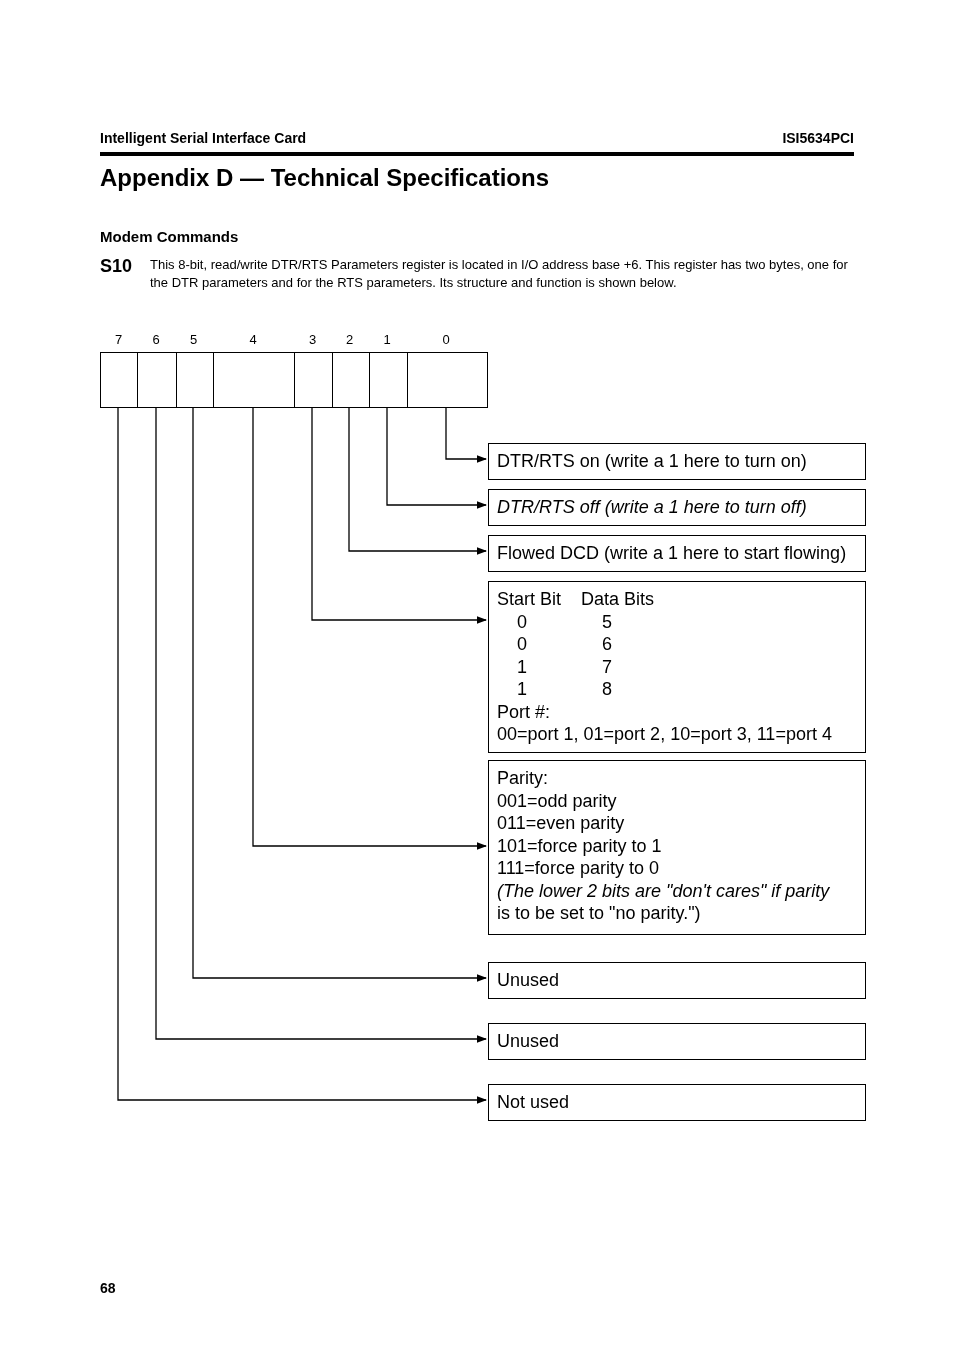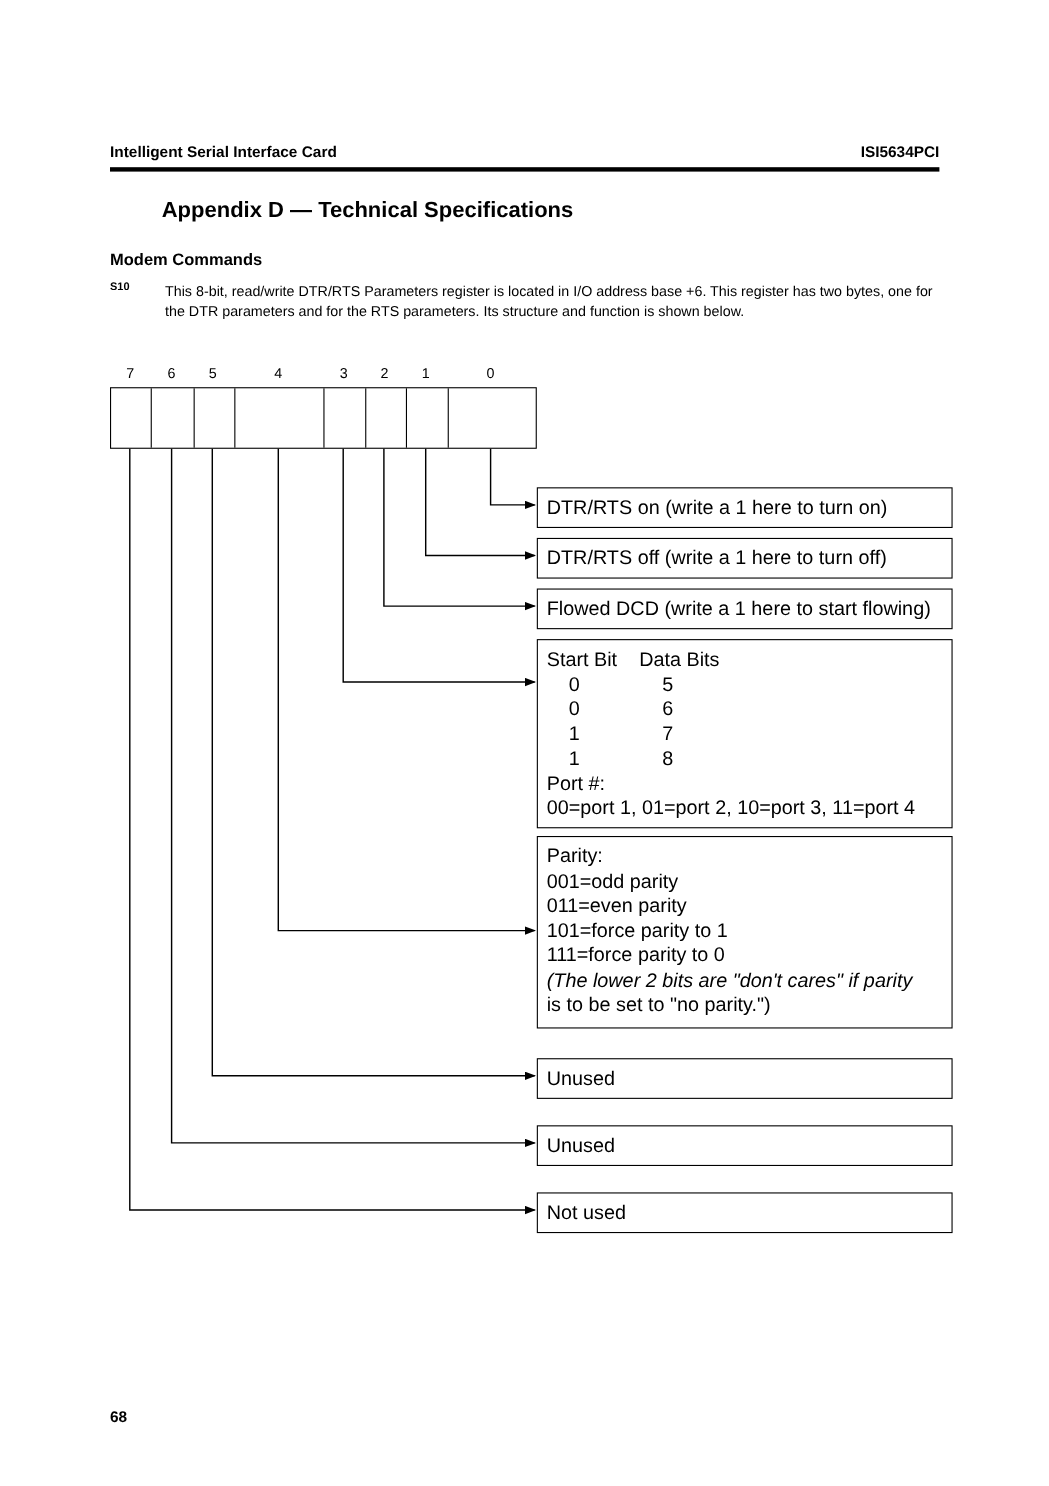--- a/index.html
+++ b/index.html
@@ -15,25 +15,25 @@
   .bold{font-weight:bold;}
 </style>
 </head>
 <body>
 <div class="canvas">
 
 <div class="abs bold" style="left:100px;top:130px;font-size:14px;">Intelligent Serial Interface Card</div>
 <div class="abs bold" style="right:100px;top:130px;font-size:14px;text-align:right;">ISI5634PCI</div>
 <div class="abs hrule" style="left:100px;top:152px;width:754px;"></div>
 
-<div class="abs bold" style="left:100px;top:180px;font-size:20px;margin-left:47px;">Appendix D — Technical Specifications</div>
+<div class="abs bold" style="left:100px;top:164px;font-size:24px;">Appendix D — Technical Specifications</div>
 
 <div class="abs bold" style="left:100px;top:228px;font-size:15px;">Modem Commands</div>
 
-<div class="abs bold" style="left:100px;top:256px;width:40px;font-size:10px;">S10</div>
+<div class="abs bold" style="left:100px;top:256px;width:40px;font-size:18px;">S10</div>
 <div class="abs" style="left:150px;top:256px;width:700px;font-size:13px;line-height:1.35;">This 8-bit, read/write DTR/RTS Parameters register is located in I/O address base +6. This register has two bytes, one for the DTR parameters and for the RTS parameters. Its structure and function is shown below.</div>
 
 <div class="abs" style="left:100px;top:332px;width:430px;">
   <div style="display:flex;">
     <div class="bitnum" style="width:37px;text-align:center;">7</div>
     <div class="bitnum" style="width:38px;text-align:center;">6</div>
     <div class="bitnum" style="width:37px;text-align:center;">5</div>
     <div class="bitnum" style="width:82px;text-align:center;">4</div>
     <div class="bitnum" style="width:37px;text-align:center;">3</div>
     <div class="bitnum" style="width:37px;text-align:center;">2</div>
@@ -78,21 +78,21 @@
 
     <path d="M446 408 L446 459 L486 459" marker-end="url(#arrow)"></path>
   </g>
 </svg>
 
 <div id="boxes-container">
       <div class="abs descbox" style="left: 488px; top: 443px; width: 360px; min-height: 20px;">
         <div style="white-space: pre;">DTR/RTS on (write a 1 here to turn on)</div>
       </div>
       <div class="abs descbox" style="left: 488px; top: 489px; width: 360px; min-height: 20px;">
-        <div style="white-space: pre;">DTR/RTS off (write a 1 here to turn off)</div>
+        <div style="white-space: pre; font-style: italic;">DTR/RTS off (write a 1 here to turn off)</div>
       </div>
       <div class="abs descbox" style="left: 488px; top: 535px; width: 360px; min-height: 20px;">
         <div style="white-space: pre;">Flowed DCD (write a 1 here to start flowing)</div>
       </div>
       <div class="abs descbox" style="left: 488px; top: 581px; width: 360px; min-height: 138px;">
         <div style="white-space: pre;">Start Bit    Data Bits</div>
         <div style="white-space: pre;">    0               5</div>
         <div style="white-space: pre;">    0               6</div>
         <div style="white-space: pre;">    1               7</div>
         <div style="white-space: pre;">    1               8</div>

